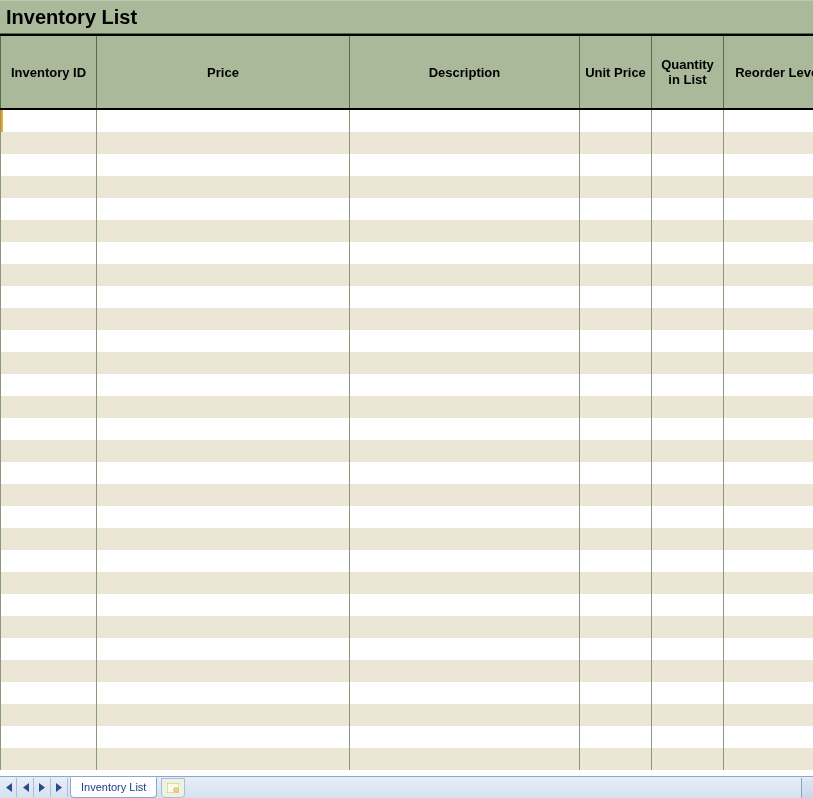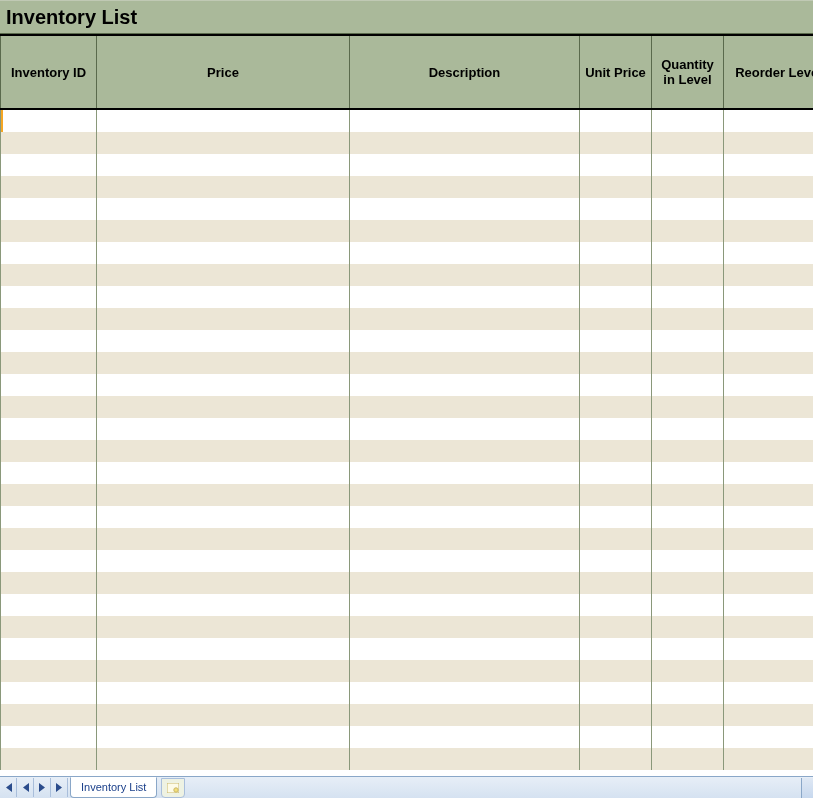--- a/index.html
+++ b/index.html
@@ -159,21 +159,21 @@
       <col class="c-price">
         <col class="c-qty">
         <col class="c-reord">
     </colgroup>
     <thead>
       <tr>
         <th>Inventory ID</th>
         <th>Price</th>
         <th>Description</th>
         <th>Unit Price</th>
-        <th>Quantity in Level</th>
+        <th>Quantity in List</th>
         <th>Reorder Level</th>
       </tr>
     </thead>
     <tbody id="grid-body">
         <tr class="even">
           <td class="active-cell"></td>
           <td></td>
           <td></td>
           <td></td>
           <td></td>

